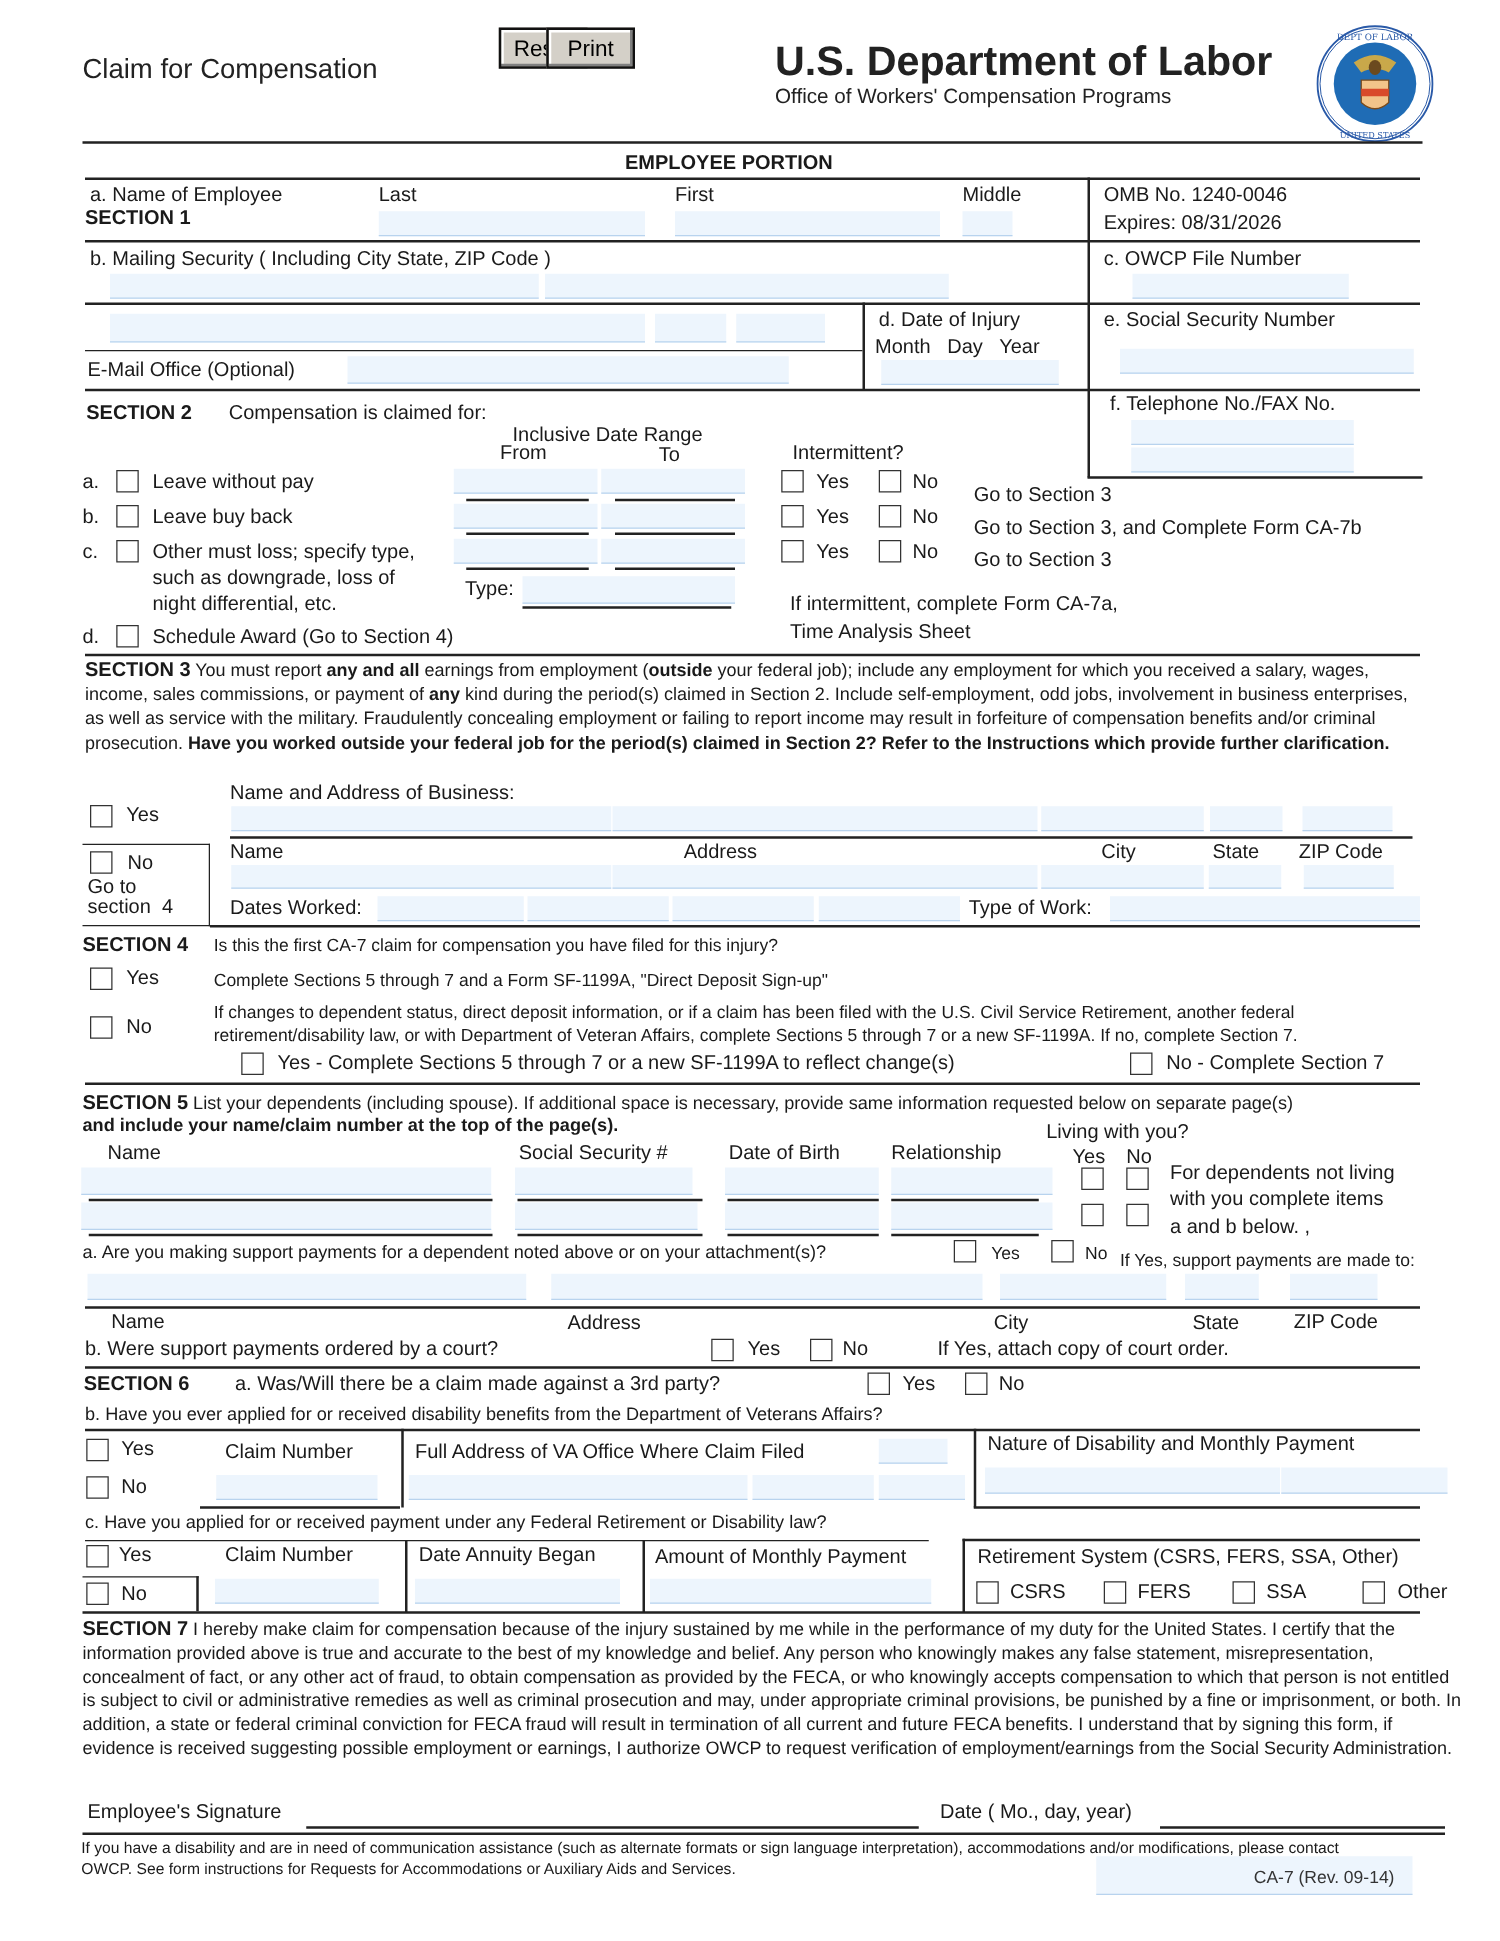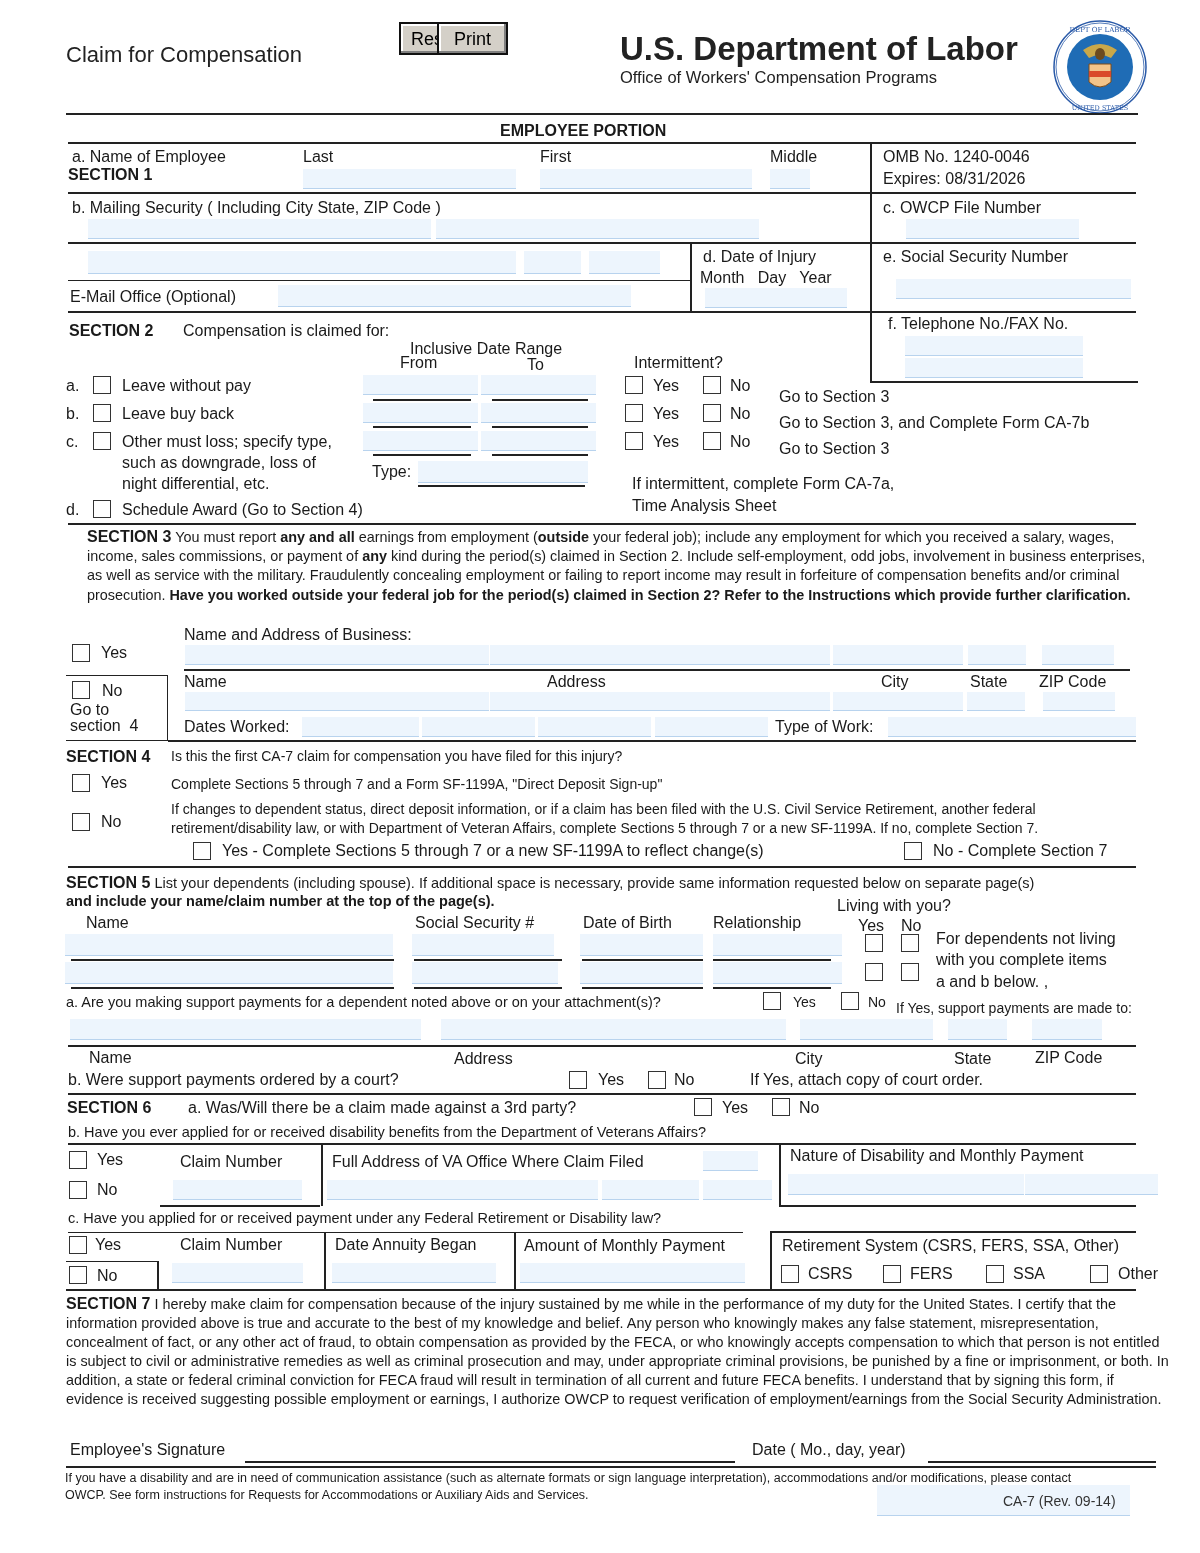--- a/index.html
+++ b/index.html
@@ -145,21 +145,21 @@
 <div class="t" style="left:632px;top:475px;">If intermittent, complete Form CA-7a,</div>
 <div class="t" style="left:632px;top:497px;">Time Analysis Sheet</div>
 
 <div class="t" style="left:66px;top:501px;">d.</div>
 <div class="cb" style="left:93px;top:500px;"></div>
 <div class="t" style="left:122px;top:501px;">
   <span>Schedule Award (</span><span class="i">Go to Section 4)</span>
 </div>
 <div class="hl" style="left:68px;top:523px;width:1068px;"></div>
 
-<div class="para" style="left:68px;top:527px;width:1075px;margin-left:19px;">
+<div class="para" style="left:68px;top:527px;width:1075px;">
   <span class="b" style="font-size:16px;">SECTION 3</span><span> You must report </span><span class="b">any and all</span><span> earnings from employment (</span><span class="b">outside</span><span> your federal job); include any employment for which you received a salary, wages, income, sales commissions, or payment of </span><span class="b">any</span><span> kind during the period(s) claimed in Section 2. Include self-employment, odd jobs, involvement in business enterprises, as well as service with the military. Fraudulently concealing employment or failing to report income may result in forfeiture of compensation benefits and/or criminal prosecution. </span><span class="b i">Have you worked outside your federal job for the period(s) claimed in Section 2? Refer to the Instructions which provide further clarification.</span>
 </div>
 
 <div class="t" style="left:184px;top:626px;">Name and Address of Business:</div>
 <div class="cb" style="left:72px;top:644px;"></div>
 <div class="t" style="left:101px;top:644px;">Yes</div>
 <input class="fld" style="left: 185px; top: 645px; width: 304px; height: 20px; border-top: 0px; border-left: 0px; border-right: 0px;">
 <input class="fld" style="left: 490px; top: 645px; width: 340px; height: 20px; border-top: 0px; border-left: 0px; border-right: 0px;">
 <input class="fld" style="left: 833px; top: 645px; width: 130px; height: 20px; border-top: 0px; border-left: 0px; border-right: 0px;">
 <input class="fld" style="left: 968px; top: 645px; width: 58px; height: 20px; border-top: 0px; border-left: 0px; border-right: 0px;">

